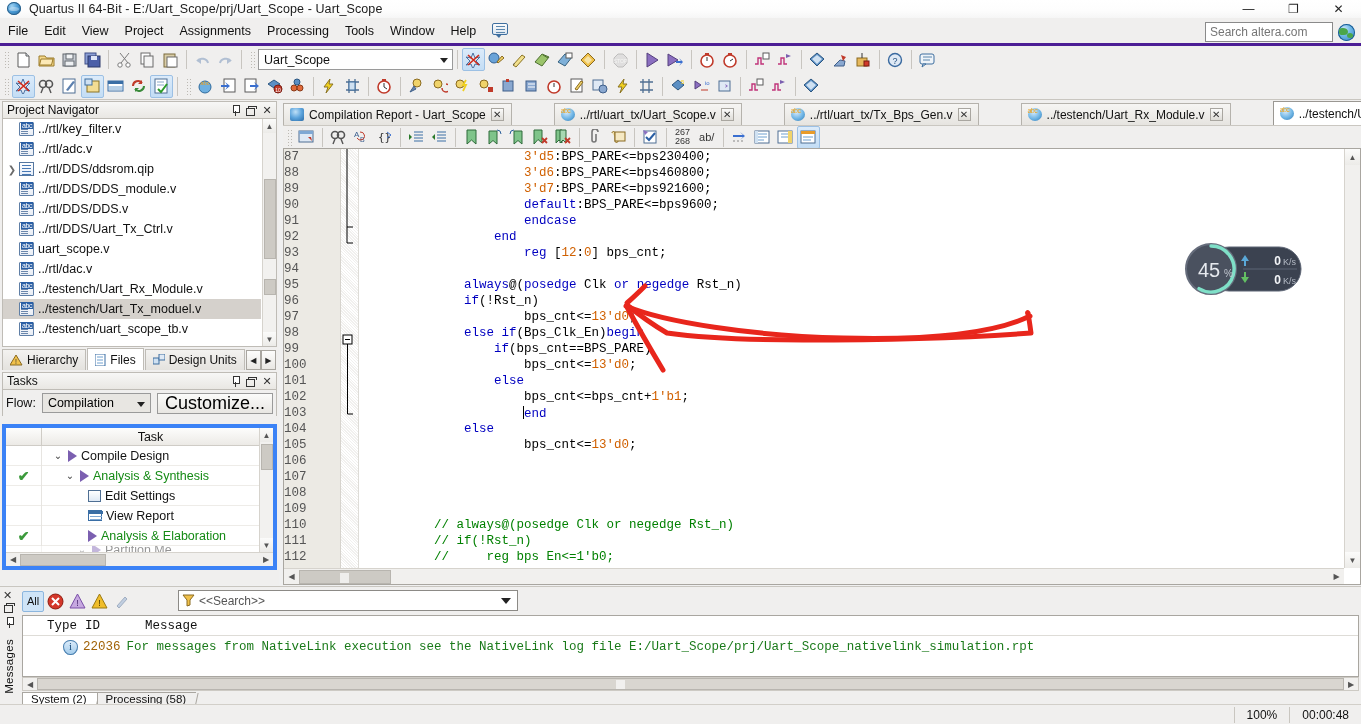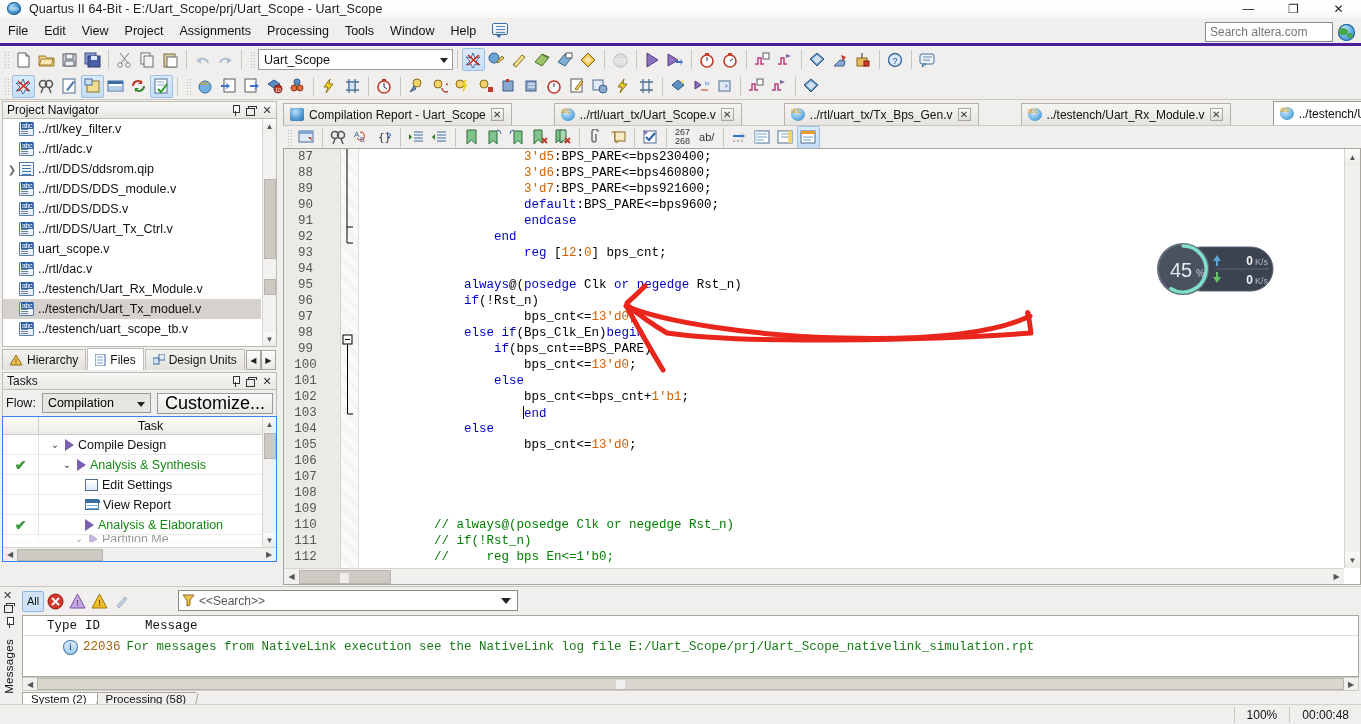--- a/index.html
+++ b/index.html
@@ -132,21 +132,21 @@
   .flowrow { height: 26px; display: flex; align-items: center; gap: 6px; padding: 0 3px;
     background: #f0efee; border-left: 1px solid #bfbcb6; border-right: 1px solid #bfbcb6; }
   .flow-label { font-size: 12.5px; color: #111; }
   .flow-combo { width: 160px; height: 20px; background: #e8e6e2; border: 1px solid #9a9a9a;
     display: flex; align-items: center; padding-left: 5px; font-size: 12.5px; position: relative; }
   .flow-combo .arrow { position: absolute; right: 5px; top: 8px;
     border-left: 4px solid transparent; border-right: 4px solid transparent; border-top: 5px solid #222; }
   .cust-btn { height: 21px; padding: 0 7px; border: 1px solid #9a9a9a; background: linear-gradient(to bottom,#fbfbfa,#e8e6e2);
     font-size: 18px; display:flex; align-items:center; }
 
-  .taskgrid { background: #fff; border: 1px solid #3b82f6; position: relative; overflow: hidden; }
+  .taskgrid { background: #fff; border: 4px solid #3b82f6; position: relative; overflow: hidden; margin-top: 8px; }
   .task-hdr { height: 18px; background: linear-gradient(to bottom,#fdfdfc,#eceae6); border-bottom: 1px solid #cfccc6;
     display:flex; align-items:center; }
   .task-hdr .c1 { width: 36px; border-right: 1px solid #cfccc6; height: 18px; }
   .task-hdr .c2 { flex:1; text-align:center; font-size:12.5px; color:#111; }
   .task-row { height: 20px; display: flex; align-items: center; border-bottom: 1px solid #eeece8; }
   .task-chk { width: 36px; display:flex; align-items:center; justify-content:center; border-right:1px solid #e7e5e1; height:20px;}
   .check { color: #3c9a3c; font-size: 14px; font-weight: bold; }
   .task-name { font-size: 12.5px; color: #111; display:flex; align-items:center; gap:4px; }
   .task-name.green { color: #148a14; }
   .chev { color:#444; font-size:10px; width:12px; text-align:center; }
@@ -177,35 +177,35 @@
     border-top: 1px solid #cac7c1; }
   .code-wrap { position: absolute; left: 0; right: 0; top: 48px; bottom: 0; background: #fff;
     border: 1px solid #a9a6a0; overflow: hidden; }
   .gutter { position: absolute; left: 0; top: 0; bottom: 0; width: 57px; background: #eceae4;
     border-right: 1px solid #d6d3cd; }
   .foldcol { position: absolute; left: 57px; top: 0; bottom: 0; width: 18px;
     background: repeating-linear-gradient(45deg,#ffffff 0 1px,#f1f0ee 1px 2px); border-right:1px solid #dedcd7;}
   .codelines { position: absolute; left: 0; top: 0; right: 16px; bottom: 16px; overflow: hidden;
     font-family: "Liberation Mono", monospace; font-size: 12.5px; }
   .cl { height: 16px; display: flex; align-items: center; white-space: pre; }
-  .lnum { width: 50px; text-align: center; padding-right: 7px; color: #555; flex: none; }
+  .lnum { width: 50px; text-align: left; padding-right: 7px; color: #555; flex: none; }
   .ctext { padding-left: 25px; }
   .k { color: #0000c0; }   
   .n { color: #d06000; }   
   .c { color: #008000; }   
   .p { color: #000000; }   
 
   .ed-vscroll { position: absolute; right: 0; top: 0; bottom: 16px; width: 16px; background: #f1f0ee; border-left: 1px solid #d6d3cd;}
   .ed-hscroll { position: absolute; left: 0; right: 16px; bottom: 0; height: 16px; background: #f1f0ee; border-top: 1px solid #d6d3cd; display:flex; align-items:center;}
 
   
   .annot { position: absolute; left: 283px; top: 100px; width: 1078px; height: 485px; pointer-events: none; }
 
   
-  .perf { position: absolute; left: 1155px; top: 243px; width: 122px; height: 52px; }
+  .perf { position: absolute; left: 1183px; top: 243px; width: 122px; height: 52px; }
 
   
   .msgdock { position: absolute; left: 0; top: 586px; width: 1361px; height: 118px; background: #f0efee;
     border-top: 1px solid #c9c6c0; }
   .msg-side { position: absolute; left: 0; top: 0; width: 20px; bottom: 0; background: #f0efee; }
   .msg-side .sv { position: absolute; left: 3px; top: 52px; font-size: 11.5px; color: #111;
     writing-mode: vertical-rl; transform: rotate(180deg); letter-spacing: .3px; }
   .filtbar { position: absolute; left: 22px; top: 3px; height: 22px; display: flex; align-items: center; gap: 0; }
   .fbtn { width: 22px; height: 21px; border: 1px solid transparent; border-radius: 2px;
     display: flex; align-items: center; justify-content: center; }

